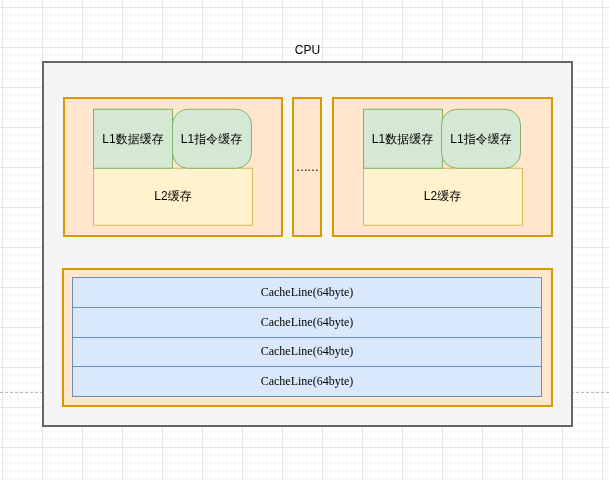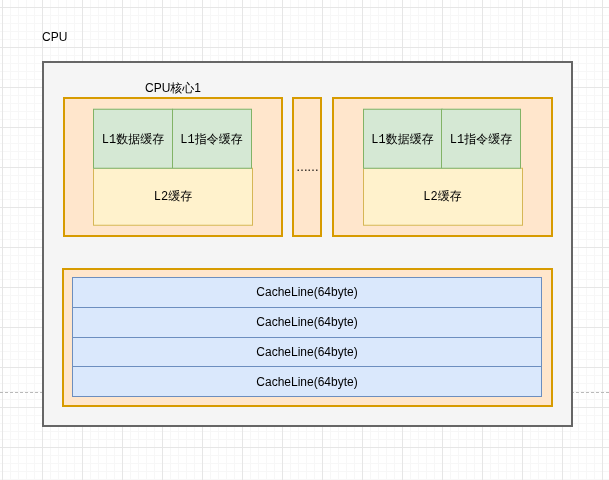--- a/index.html
+++ b/index.html
@@ -20,22 +20,22 @@
   }
 
   .page-divider {
     position: absolute;
     left: 0; right: 0; top: 392px;
     border-top: 1px dashed #b9b9b9;
   }
 
   .diagram-title {
     position: absolute;
-    left: 42px; top: 29px; width: 531px; height: 16px;
-    line-height: 16px;
+    left: 42px; top: 42px; width: 531px; height: 16px;
+    text-align: center; line-height: 16px;
   }
 
   .cpu-box {
     position: absolute;
     left: 42px; top: 61px; width: 531px; height: 366px;
     background: #f5f5f5;
     border: 2px solid #666666;
   }
 
   .shape-label {
@@ -45,40 +45,39 @@
   }
   .core1-label { left: 19px; top: 17px; width: 220px; }
   .coreN-label { left: 288px; top: 17px; width: 221px; }
   .l3-label    { left: 18px; top: 188px; width: 491px; }
 
   .core-box {
     position: absolute;
     top: 34px; height: 140px;
     background: #ffe6cc;
     border: 2px solid #d79b00;
-    font-family: Liberation Mono, monospace;
   }
   .core1-box { left: 19px;  width: 220px; }
   .coreN-box { left: 288px; width: 221px; }
 
   .cache-group {
     position: absolute;
     left: 50%; top: 50%;
     transform: translate(-50%, -50%);
     width: 160px;
   }
   .l1-row { display: flex; }
   .l1-cell {
     width: 80px; height: 60px;
     background: #d5e8d4;
     border: 1.5px solid #82b366;
     display: flex; align-items: center; justify-content: center;
     text-align: center;
   }
-  .l1-cell + .l1-cell { margin-left: -1.5px; }
+  .l1-cell + .l1-cell { margin-left: -1.5px; border-radius: 16px; }
   .l2-cell {
     width: 160px; height: 58px;
     margin-top: -1.5px;
     background: #fff2cc;
     border: 1.5px solid #d6b656;
     display: flex; align-items: center; justify-content: center;
   }
 
   .dots-box {
     position: absolute;
@@ -87,20 +86,21 @@
     border: 2px solid #d79b00;
     display: flex; align-items: center; justify-content: center;
     letter-spacing: -1px;
   }
 
   .l3-box {
     position: absolute;
     left: 18px; top: 205px; width: 491px; height: 139px;
     background: #ffe6cc;
     border: 2px solid #d79b00;
+    font-family: Liberation Serif, serif;
   }
   .cacheline-stack {
     position: absolute;
     left: 8px; top: 7px; width: 470px; height: 120px;
     background: #dae8fc;
     border: 1.5px solid #6c8ebf;
     display: flex; flex-direction: column;
   }
   .cacheline-row {
     flex: 1;
@@ -113,21 +113,20 @@
 <body>
 
 <div class="canvas">
 
   <div class="page-divider"></div>
 
   <div class="diagram-title">CPU</div>
 
   <div class="cpu-box">
 
-    <div class="shape-label core1-label">CPU核心1</div>
     <div class="core-box core1-box">
       <div class="cache-group">
         <div class="l1-row">
           <div class="l1-cell">L1数据缓存</div>
           <div class="l1-cell">L1指令缓存</div>
         </div>
         <div class="l2-cell">L2缓存</div>
       </div>
     </div>
 

